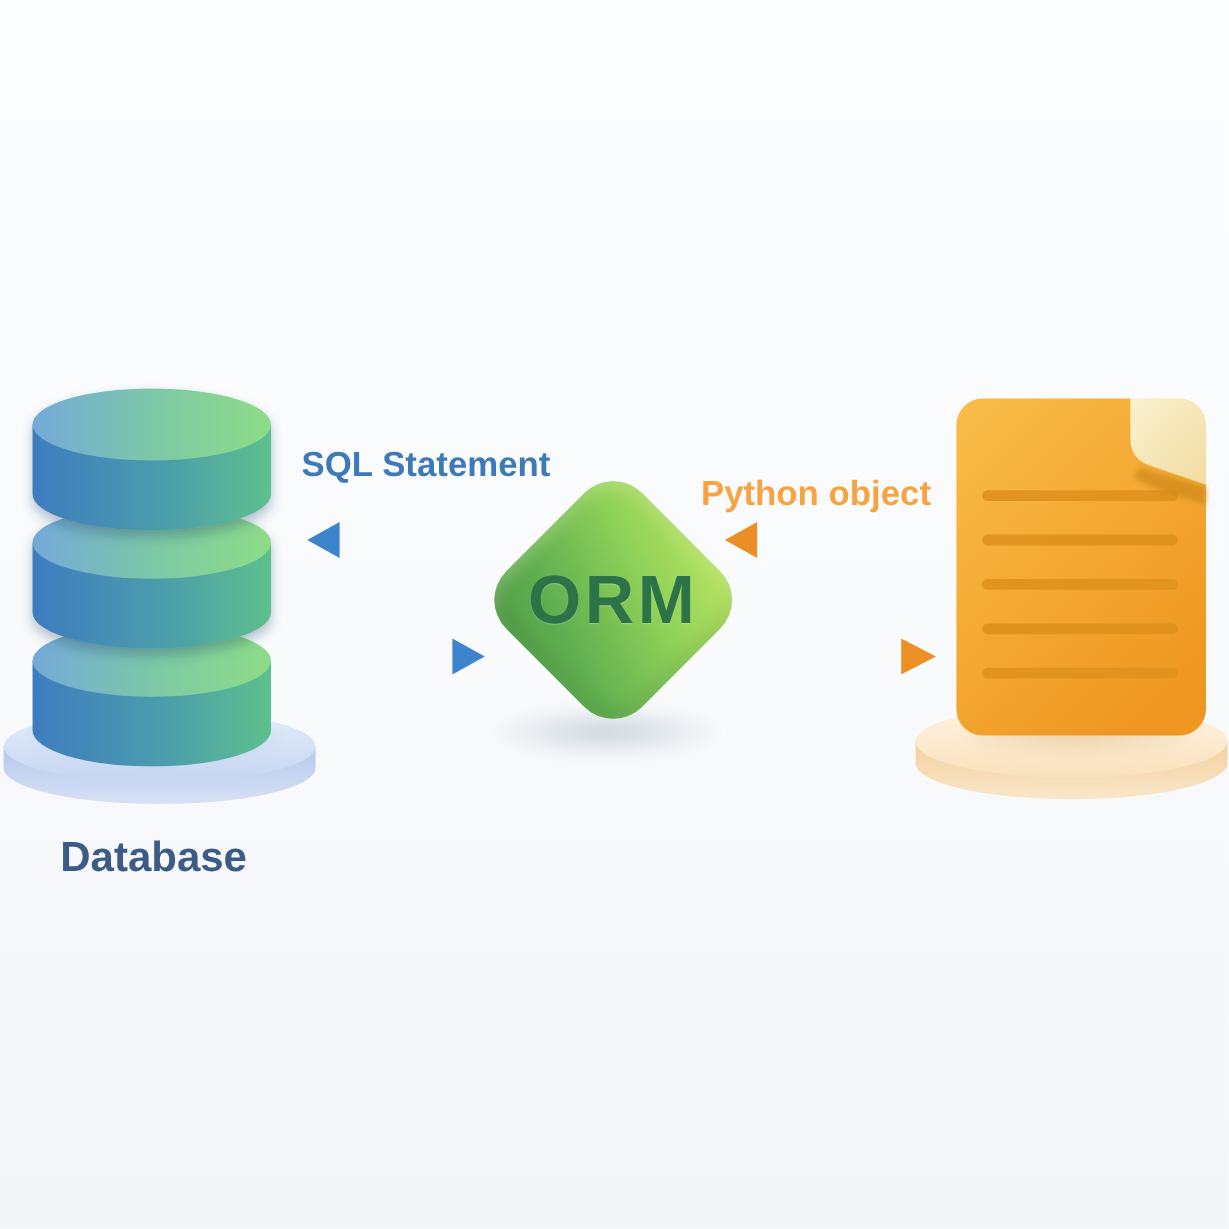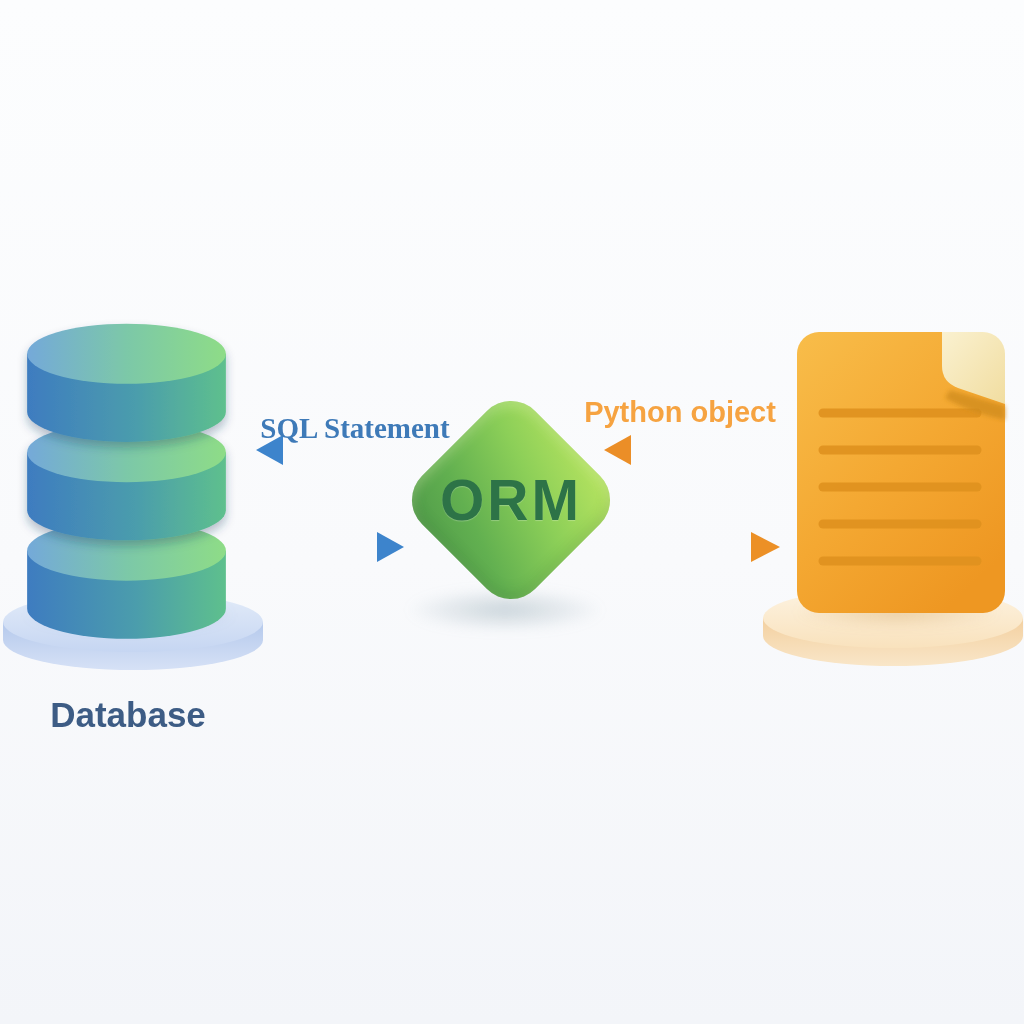--- a/index.html
+++ b/index.html
@@ -32,21 +32,21 @@
   .orm-text{
     transform:rotate(-45deg);
     font-size:57px;font-weight:800;letter-spacing:3px;
     color:#2d7347;text-shadow:0 1px 1px rgba(255,255,255,.25);
   }
   
   .flow-label{
     width:220px;text-align:center;
     font-size:29px;font-weight:700;letter-spacing:0px;
   }
-  .flow-label.sql{left:245px;top:412px;color:#3e7ab8;font-family:Liberation Serif, serif;}
+  .flow-label.sql{left:245px;top:372px;color:#3e7ab8;}
   .flow-label.pyo{left:570px;top:396px;color:#f6a341;}
   .node-label{
     width:260px;text-align:center;
     font-size:35px;font-weight:700;color:#3d5c85;
   }
   .node-label.db{left:-2px;top:695px;}
   .node-label.pc{left:761px;top:695px;}
 </style>
 </head>
 <body>

